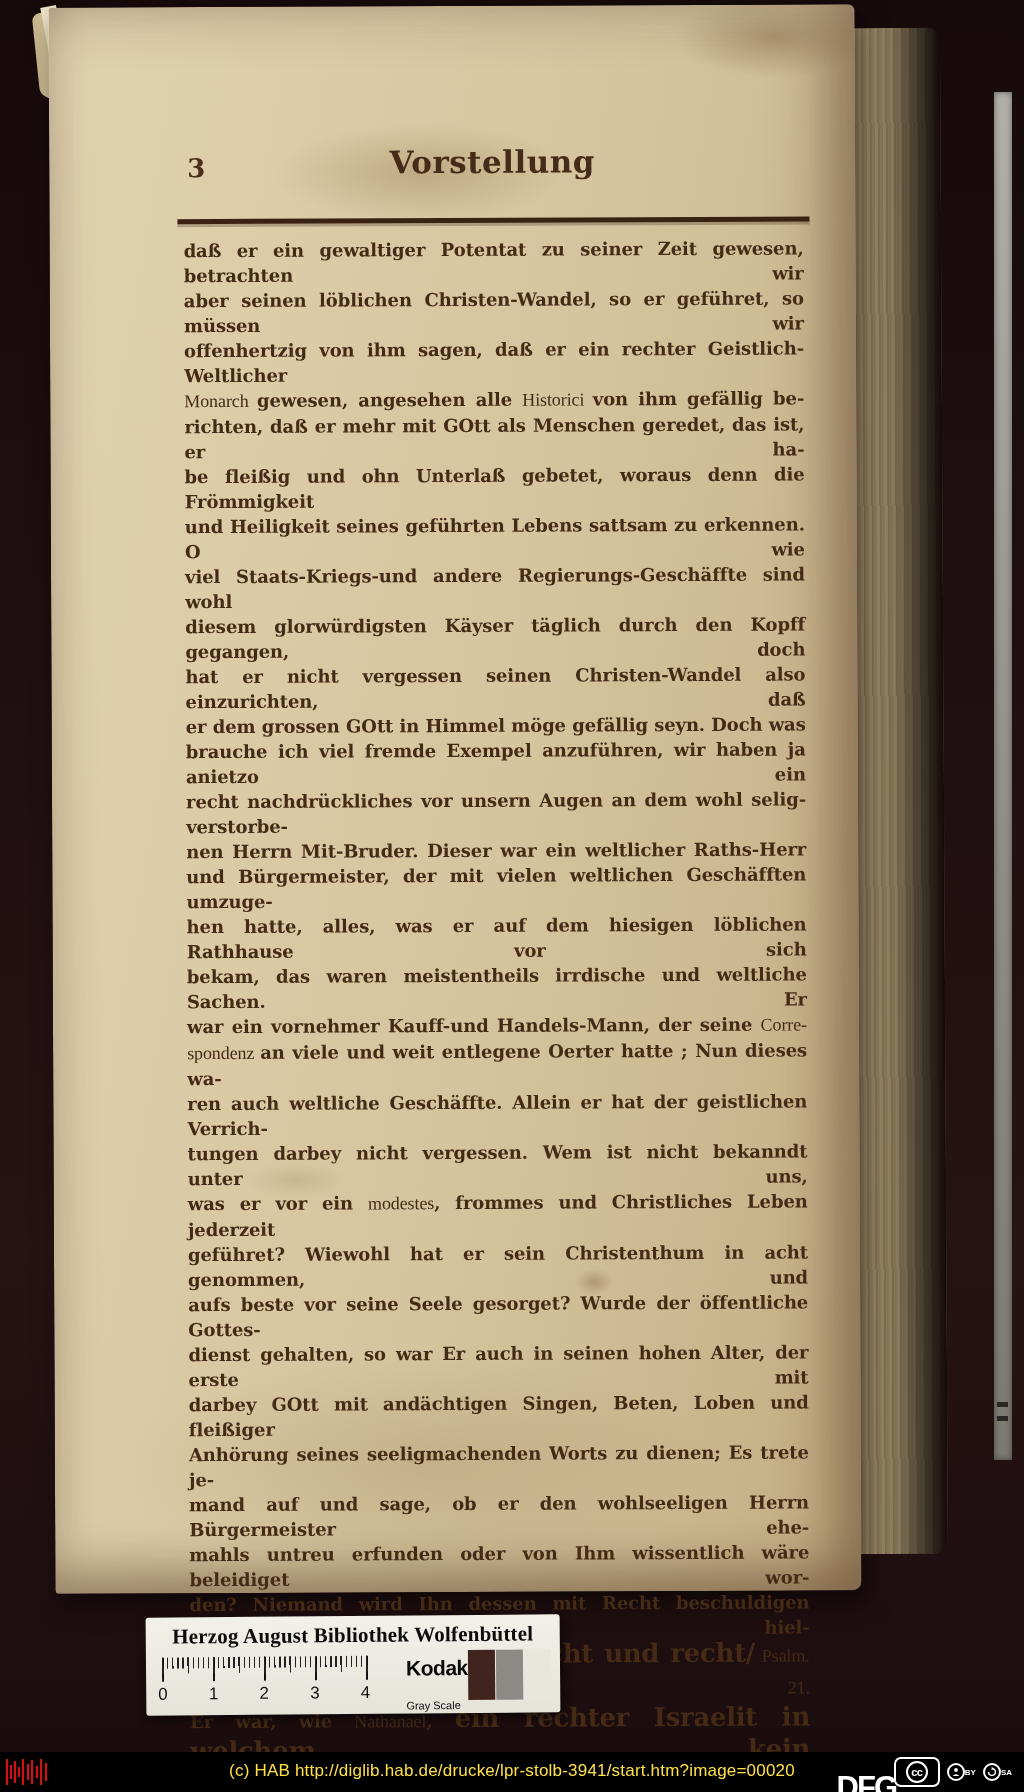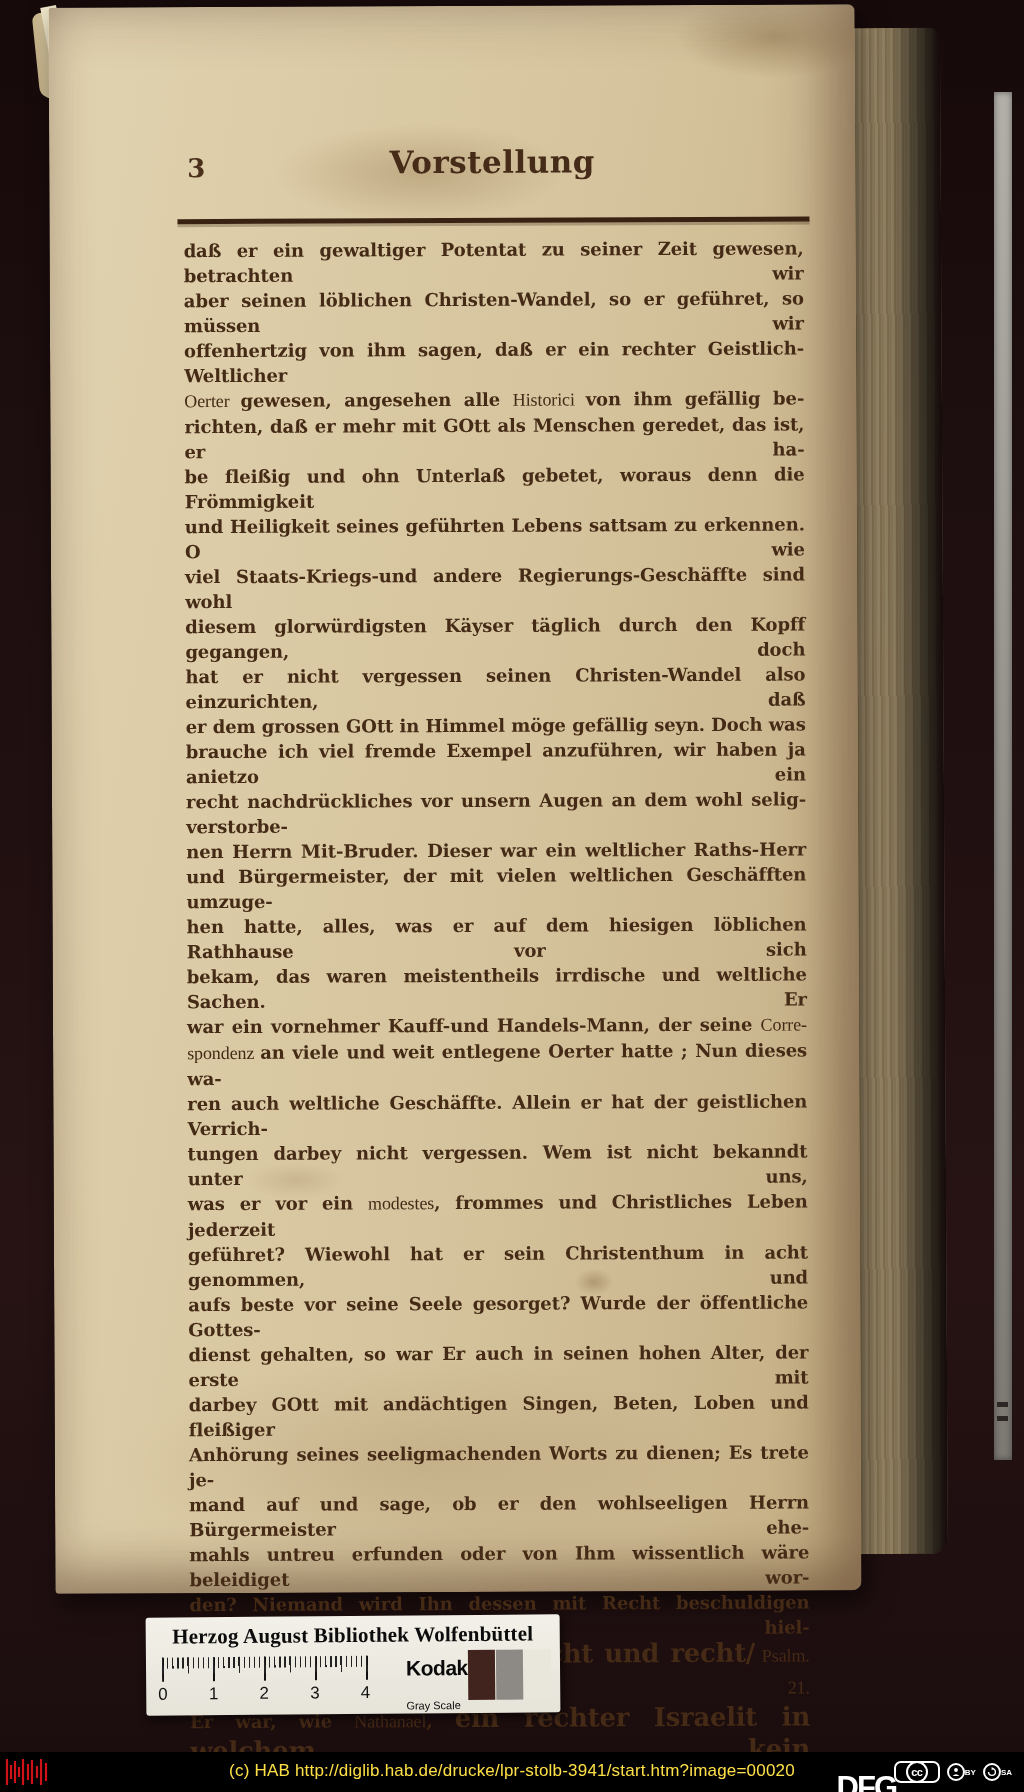--- a/index.html
+++ b/index.html
@@ -56,21 +56,21 @@
   .kodak-sub{font:400 11px "Liberation Sans",sans-serif;margin-top:19px;}
   .patches{position:absolute;left:322px;top:35px;display:flex;}
   .patches div{width:27px;height:50px;margin-right:1px;}
   
   .footer{position:absolute;left:0;top:1752px;width:1024px;height:40px;background:#000;}
   .hab-logo{position:absolute;left:4px;top:5px;width:48px;height:30px;}
   .footer-url{position:absolute;left:0;right:0;top:9px;text-align:center;
     font:400 17px "Liberation Sans",sans-serif;color:#fde047;letter-spacing:.2px;}
   .dfg{position:absolute;right:128px;top:18px;font:700 31px "Liberation Sans",sans-serif;color:#fff;letter-spacing:-2px;}
   .cc-badge{position:absolute;right:12px;top:4px;height:32px;display:flex;align-items:center;gap:7px;}
-  .cc-box{width:46px;height:22px;border:2px solid #fff;border-radius:7px;display:flex;align-items:center;justify-content:center;box-sizing:border-box;}
+  .cc-box{width:46px;height:30px;border:2px solid #fff;border-radius:7px;display:flex;align-items:center;justify-content:center;box-sizing:border-box;}
   .cc-circle{width:22px;height:22px;border:2px solid #fff;border-radius:50%;display:flex;align-items:center;justify-content:center;
     font:700 11px "Liberation Sans",sans-serif;color:#fff;box-sizing:border-box;letter-spacing:-.5px;}
   .stack{display:flex;flex-direction:row;align-items:center;}
   .icon-circle{width:18px;height:18px;border:2px solid #fff;border-radius:50%;display:flex;align-items:center;justify-content:center;box-sizing:border-box;}
   .stack .lbl{font:700 8px "Liberation Sans",sans-serif;color:#fff;margin-top:1px;}
 </style>
 </head>
 <body>
 
 <div class="scene">
@@ -83,21 +83,21 @@
   <div class="side-strip-mark2"></div>
 
   <div class="page">
     <div class="pagenum">3</div>
     <div class="header-title">Vorstellung</div>
     <div class="header-rule"></div>
     <div class="body-text">
         <div class="tl"><span class="sg-f">daß er ein gewaltiger Potentat zu seiner Zeit gewesen, betrachten wir</span></div>
         <div class="tl"><span class="sg-f">aber seinen löblichen Christen-Wandel, so er geführet, so müssen wir</span></div>
         <div class="tl"><span class="sg-f">offenhertzig von ihm sagen, daß er ein rechter Geistlich-Weltlicher</span></div>
-        <div class="tl"><span class="sg-a">Oerter </span><span class="sg-f">gewesen, angesehen alle </span><span class="sg-a">Historici </span><span class="sg-f">von ihm gefällig be-</span></div>
+        <div class="tl"><span class="sg-a">Monarch </span><span class="sg-f">gewesen, angesehen alle </span><span class="sg-a">Historici </span><span class="sg-f">von ihm gefällig be-</span></div>
         <div class="tl"><span class="sg-f">richten, daß er mehr mit GOtt als Menschen geredet, das ist, er ha-</span></div>
         <div class="tl"><span class="sg-f">be fleißig und ohn Unterlaß gebetet, woraus denn die Frömmigkeit</span></div>
         <div class="tl"><span class="sg-f">und Heiligkeit seines geführten Lebens sattsam zu erkennen. O wie</span></div>
         <div class="tl"><span class="sg-f">viel Staats-Kriegs-und andere Regierungs-Geschäffte sind wohl</span></div>
         <div class="tl"><span class="sg-f">diesem glorwürdigsten Käyser täglich durch den Kopff gegangen, doch</span></div>
         <div class="tl"><span class="sg-f">hat er nicht vergessen seinen Christen-Wandel also einzurichten, daß</span></div>
         <div class="tl"><span class="sg-f">er dem grossen GOtt in Himmel möge gefällig seyn. Doch was</span></div>
         <div class="tl"><span class="sg-f">brauche ich viel fremde Exempel anzuführen, wir haben ja anietzo ein</span></div>
         <div class="tl"><span class="sg-f">recht nachdrückliches vor unsern Augen an dem wohl selig-verstorbe-</span></div>
         <div class="tl"><span class="sg-f">nen Herrn Mit-Bruder. Dieser war ein weltlicher Raths-Herr</span></div>

